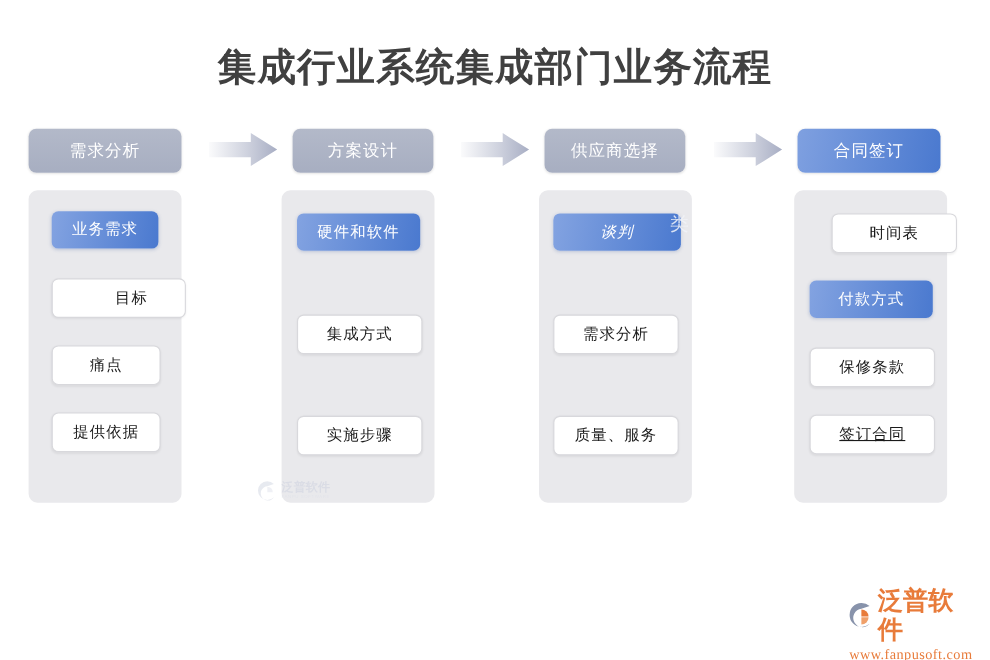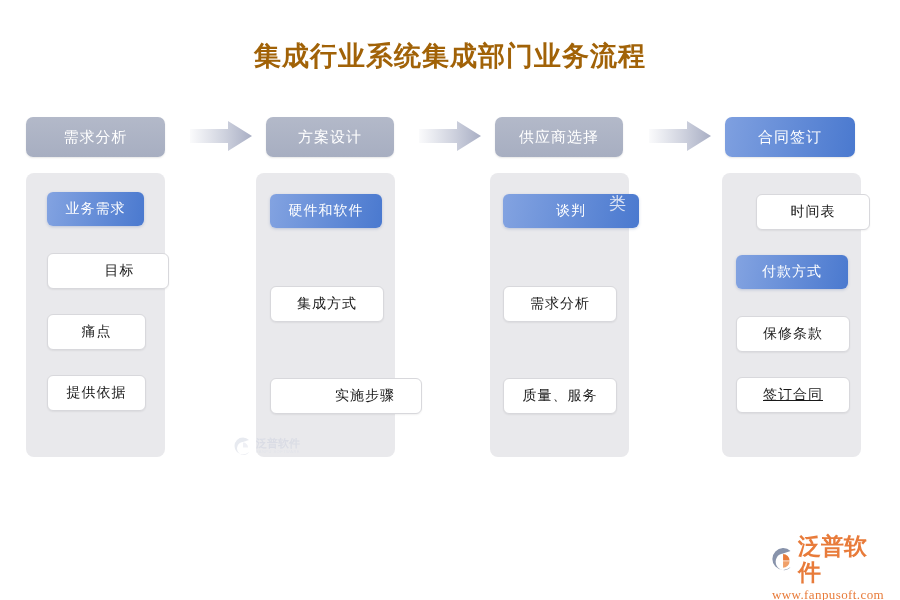--- a/index.html
+++ b/index.html
@@ -21,23 +21,23 @@
     height: 600px;
   }
 
   
   #title {
     position: absolute;
     left: 0;
     top: 38px;
     width: 900px;
     text-align: center;
-    font-size: 27px;
+    font-size: 35px;
     font-weight: bold;
-    color: #a16207;
+    color: #404040;
     letter-spacing: 1px;
     font-family: "Liberation Serif", "DejaVu Serif", serif;
     white-space: nowrap;
   }
 
   
   .stage-header {
     position: absolute;
     height: 40px;
     border-radius: 7px;
@@ -248,27 +248,27 @@
   </div>
 
   <div class="column-panel" style="left:256px; top:173px; width:139px; height:284px;">
   </div>
   <div class="item-box highlight" style="left:270px; top:194px; width:112px;align-items:center;">
     <span>硬件和软件</span>
   </div>
   <div class="item-box plain" style="left:270px; top:286px; width:112px;">
     <span>集成方式</span>
   </div>
-  <div class="item-box plain" style="left:270px; top:378px; width:112px;padding-left:38px;">
+  <div class="item-box plain" style="left:270px; top:378px; width:112px;">
     <span>实施步骤</span>
   </div>
 
   <div class="column-panel" style="left:490px; top:173px; width:139px; height:284px;">
   </div>
-  <div class="item-box highlight" style="left:503px; top:194px; width:136px;">
+  <div class="item-box highlight" style="left:503px; top:194px; width:116px;font-style:italic;">
     <span>谈判</span>
   </div>
   <div class="item-box plain" style="left:503px; top:286px; width:112px;">
     <span>需求分析</span>
   </div>
   <div class="item-box plain" style="left:503px; top:378px; width:112px;">
     <span>质量、服务</span>
   </div>
 
   <div class="column-panel" style="left:722px; top:173px; width:139px; height:284px;">

